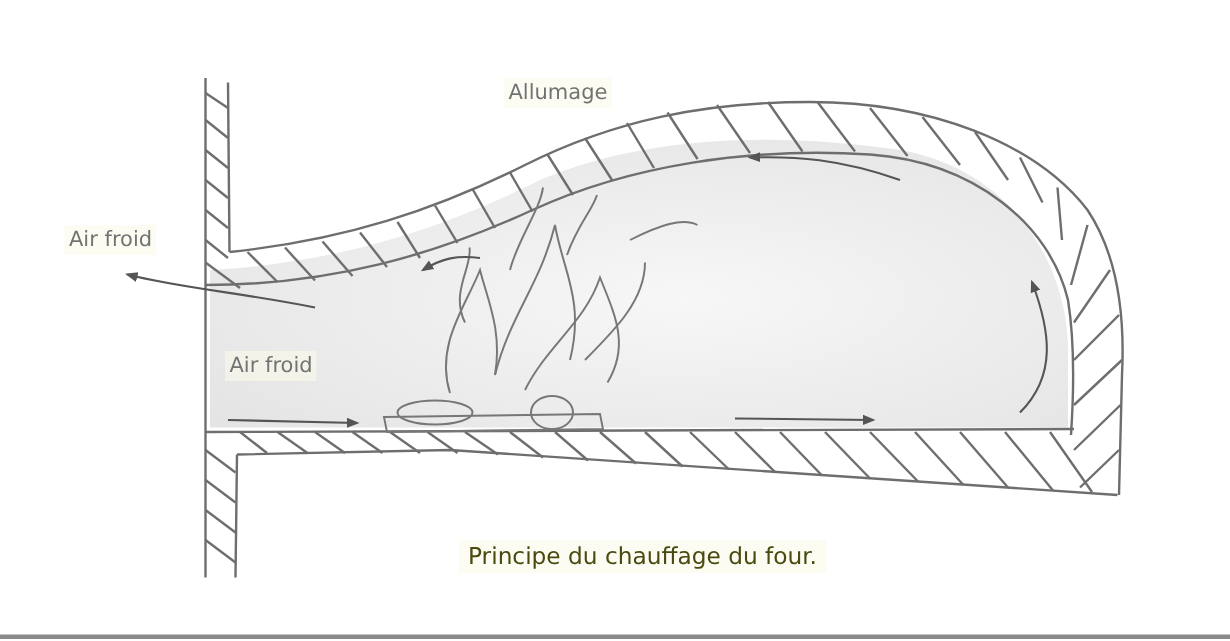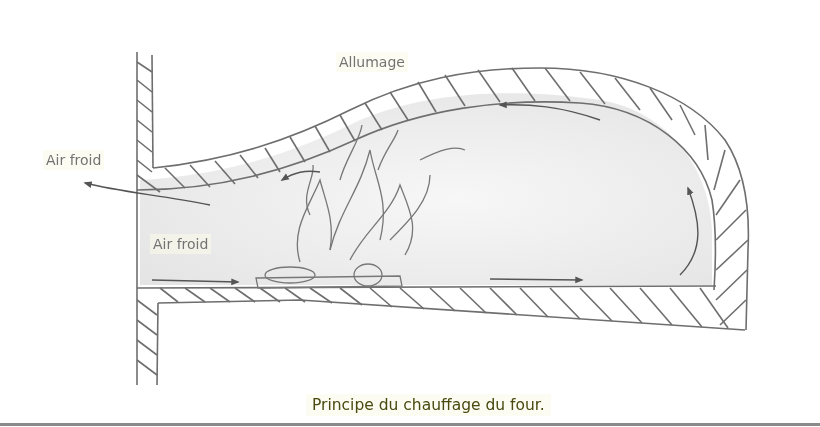--- a/index.html
+++ b/index.html
@@ -130,15 +130,15 @@
     <path d="M320,172 C305,170 295,172 282,180" marker-end="url(#ah)"></path>
     <path d="M210,205 C160,195 120,192 85,183" marker-end="url(#ah)"></path>
   </g>
 </svg>
 
 <div class="top-cut">&nbsp;</div>
 
 <div class="label" style="left:336px; top:52px;">Allumage</div>
 <div class="label" style="left:43px; top:150px;">Air froid</div>
 <div class="label" style="left:150px; top:234px;">Air froid</div>
-<div class="caption" style="left:306px; top:360px;margin-top:34px;">Principe du chauffage du four.</div>
+<div class="caption" style="left:306px; top:360px;">Principe du chauffage du four.</div>
 
 <div class="rule"></div>
 
 </body></html>

